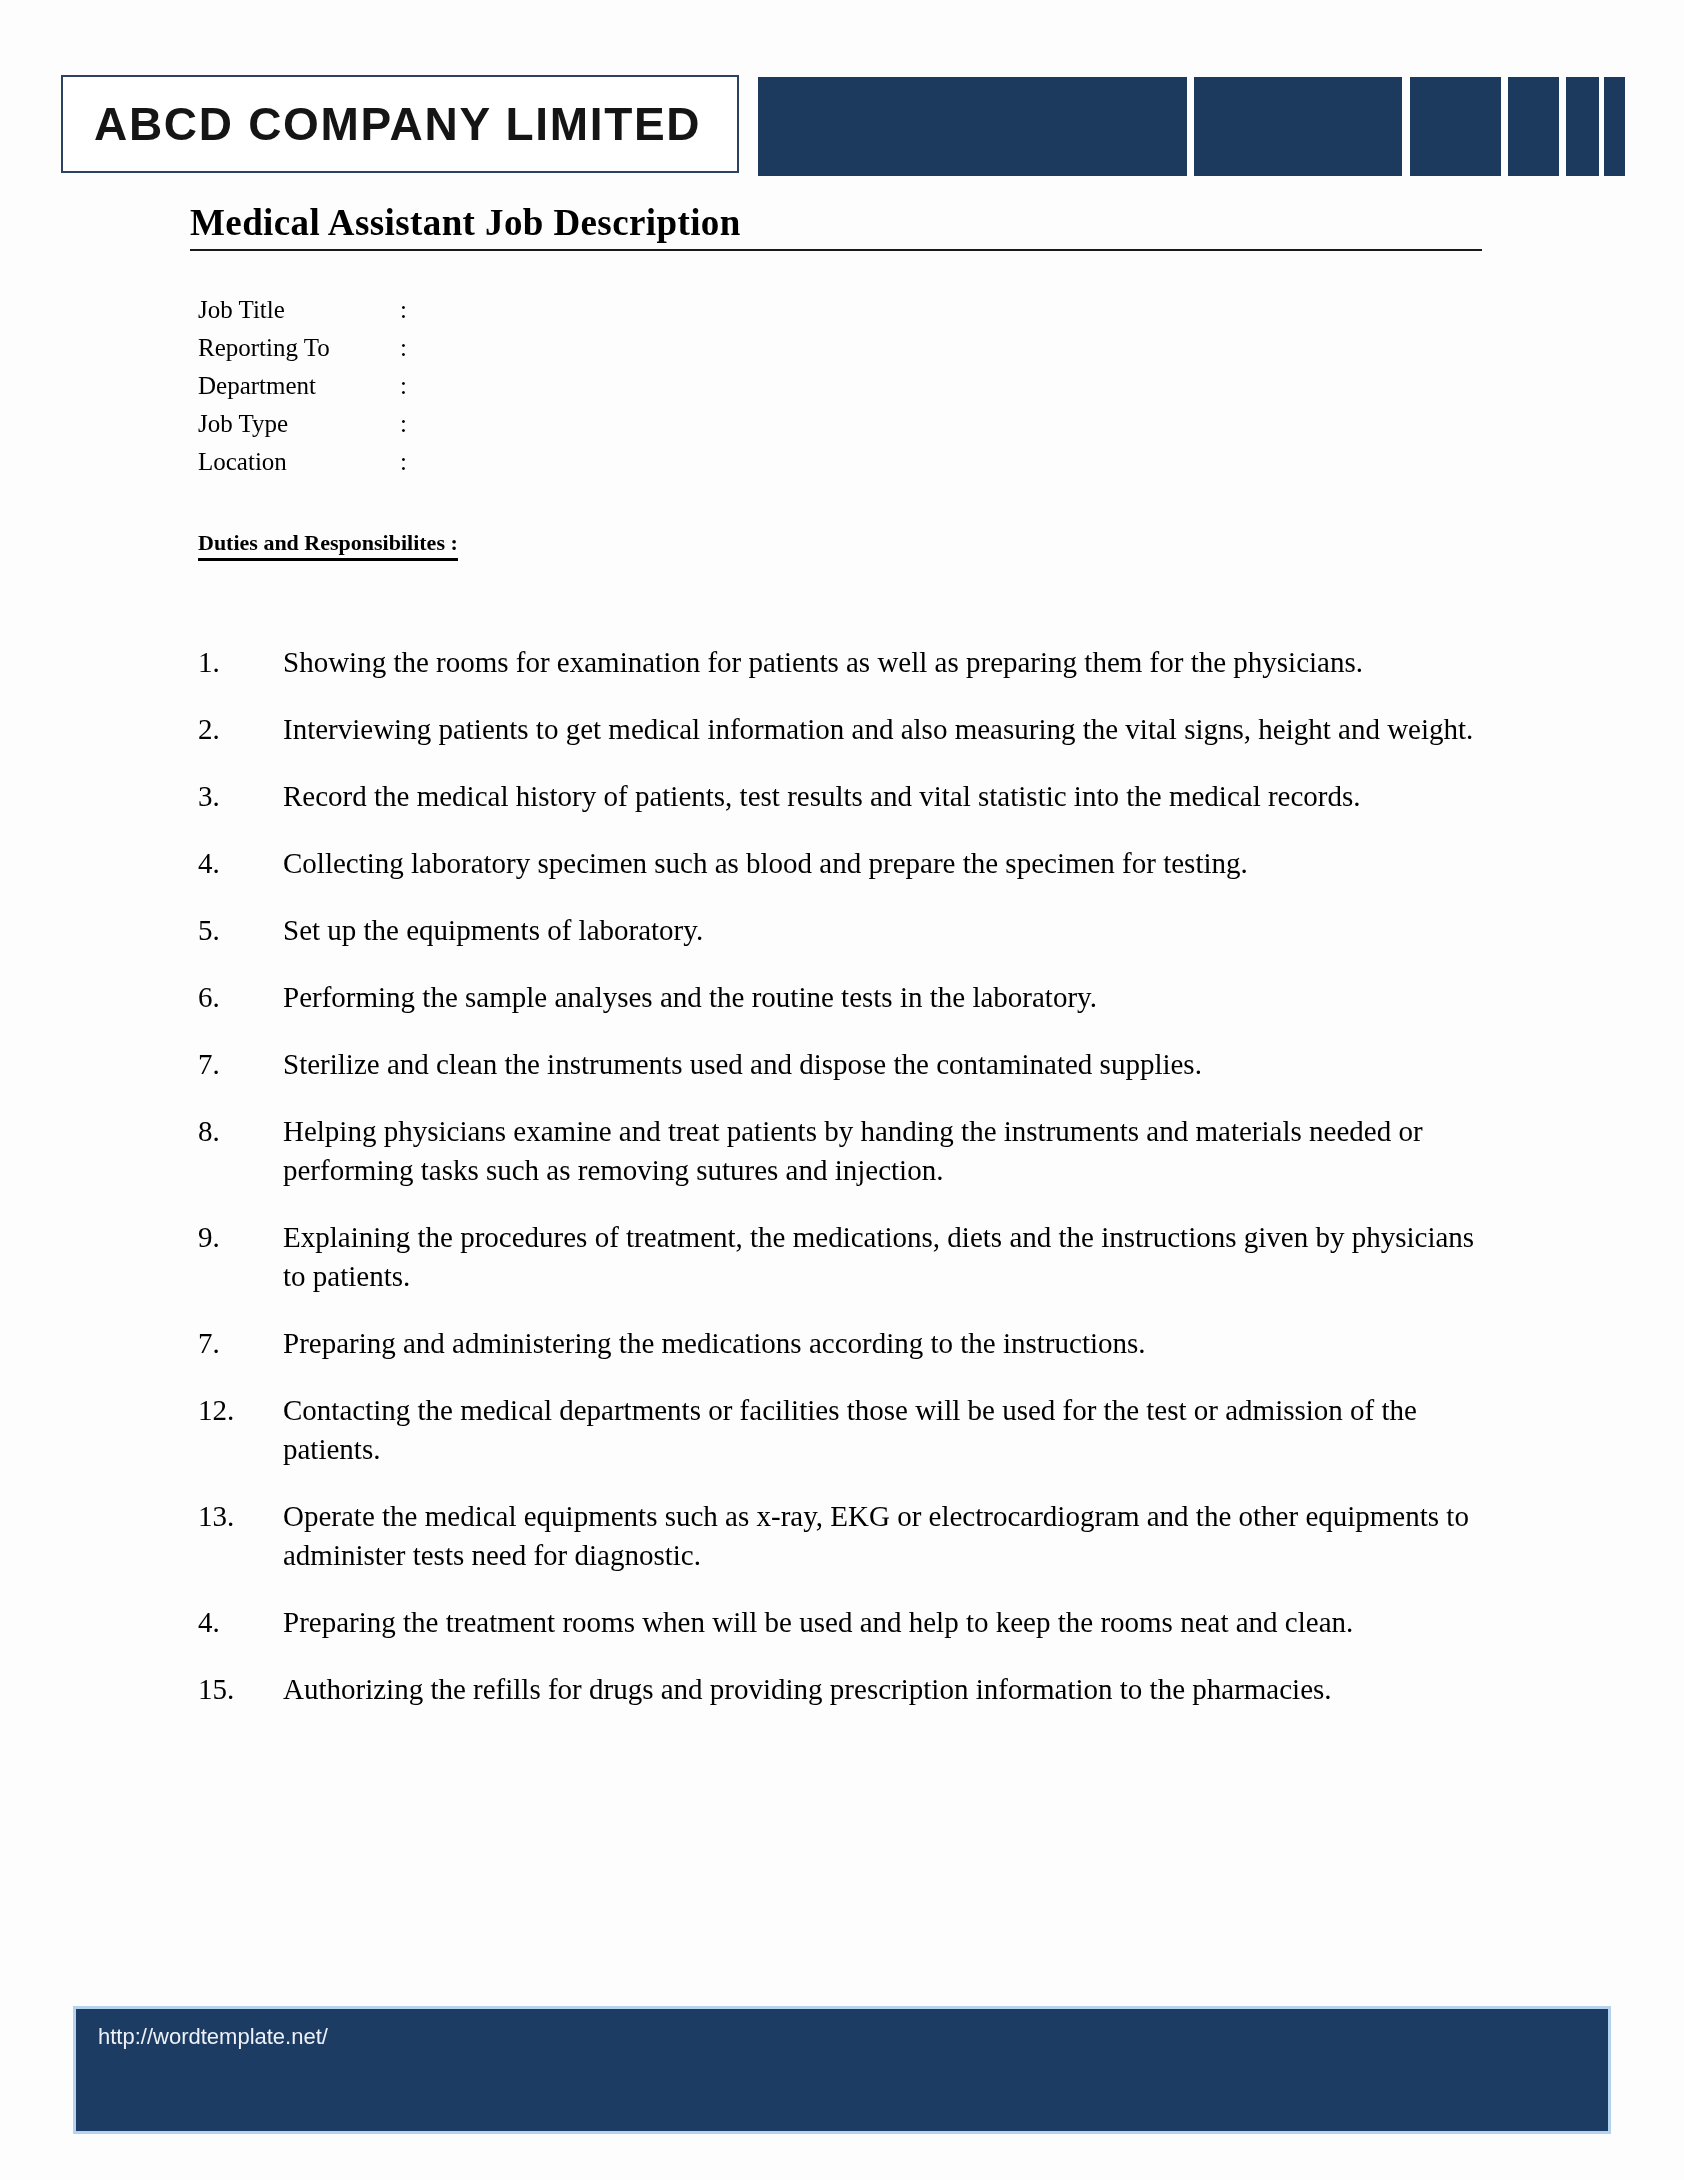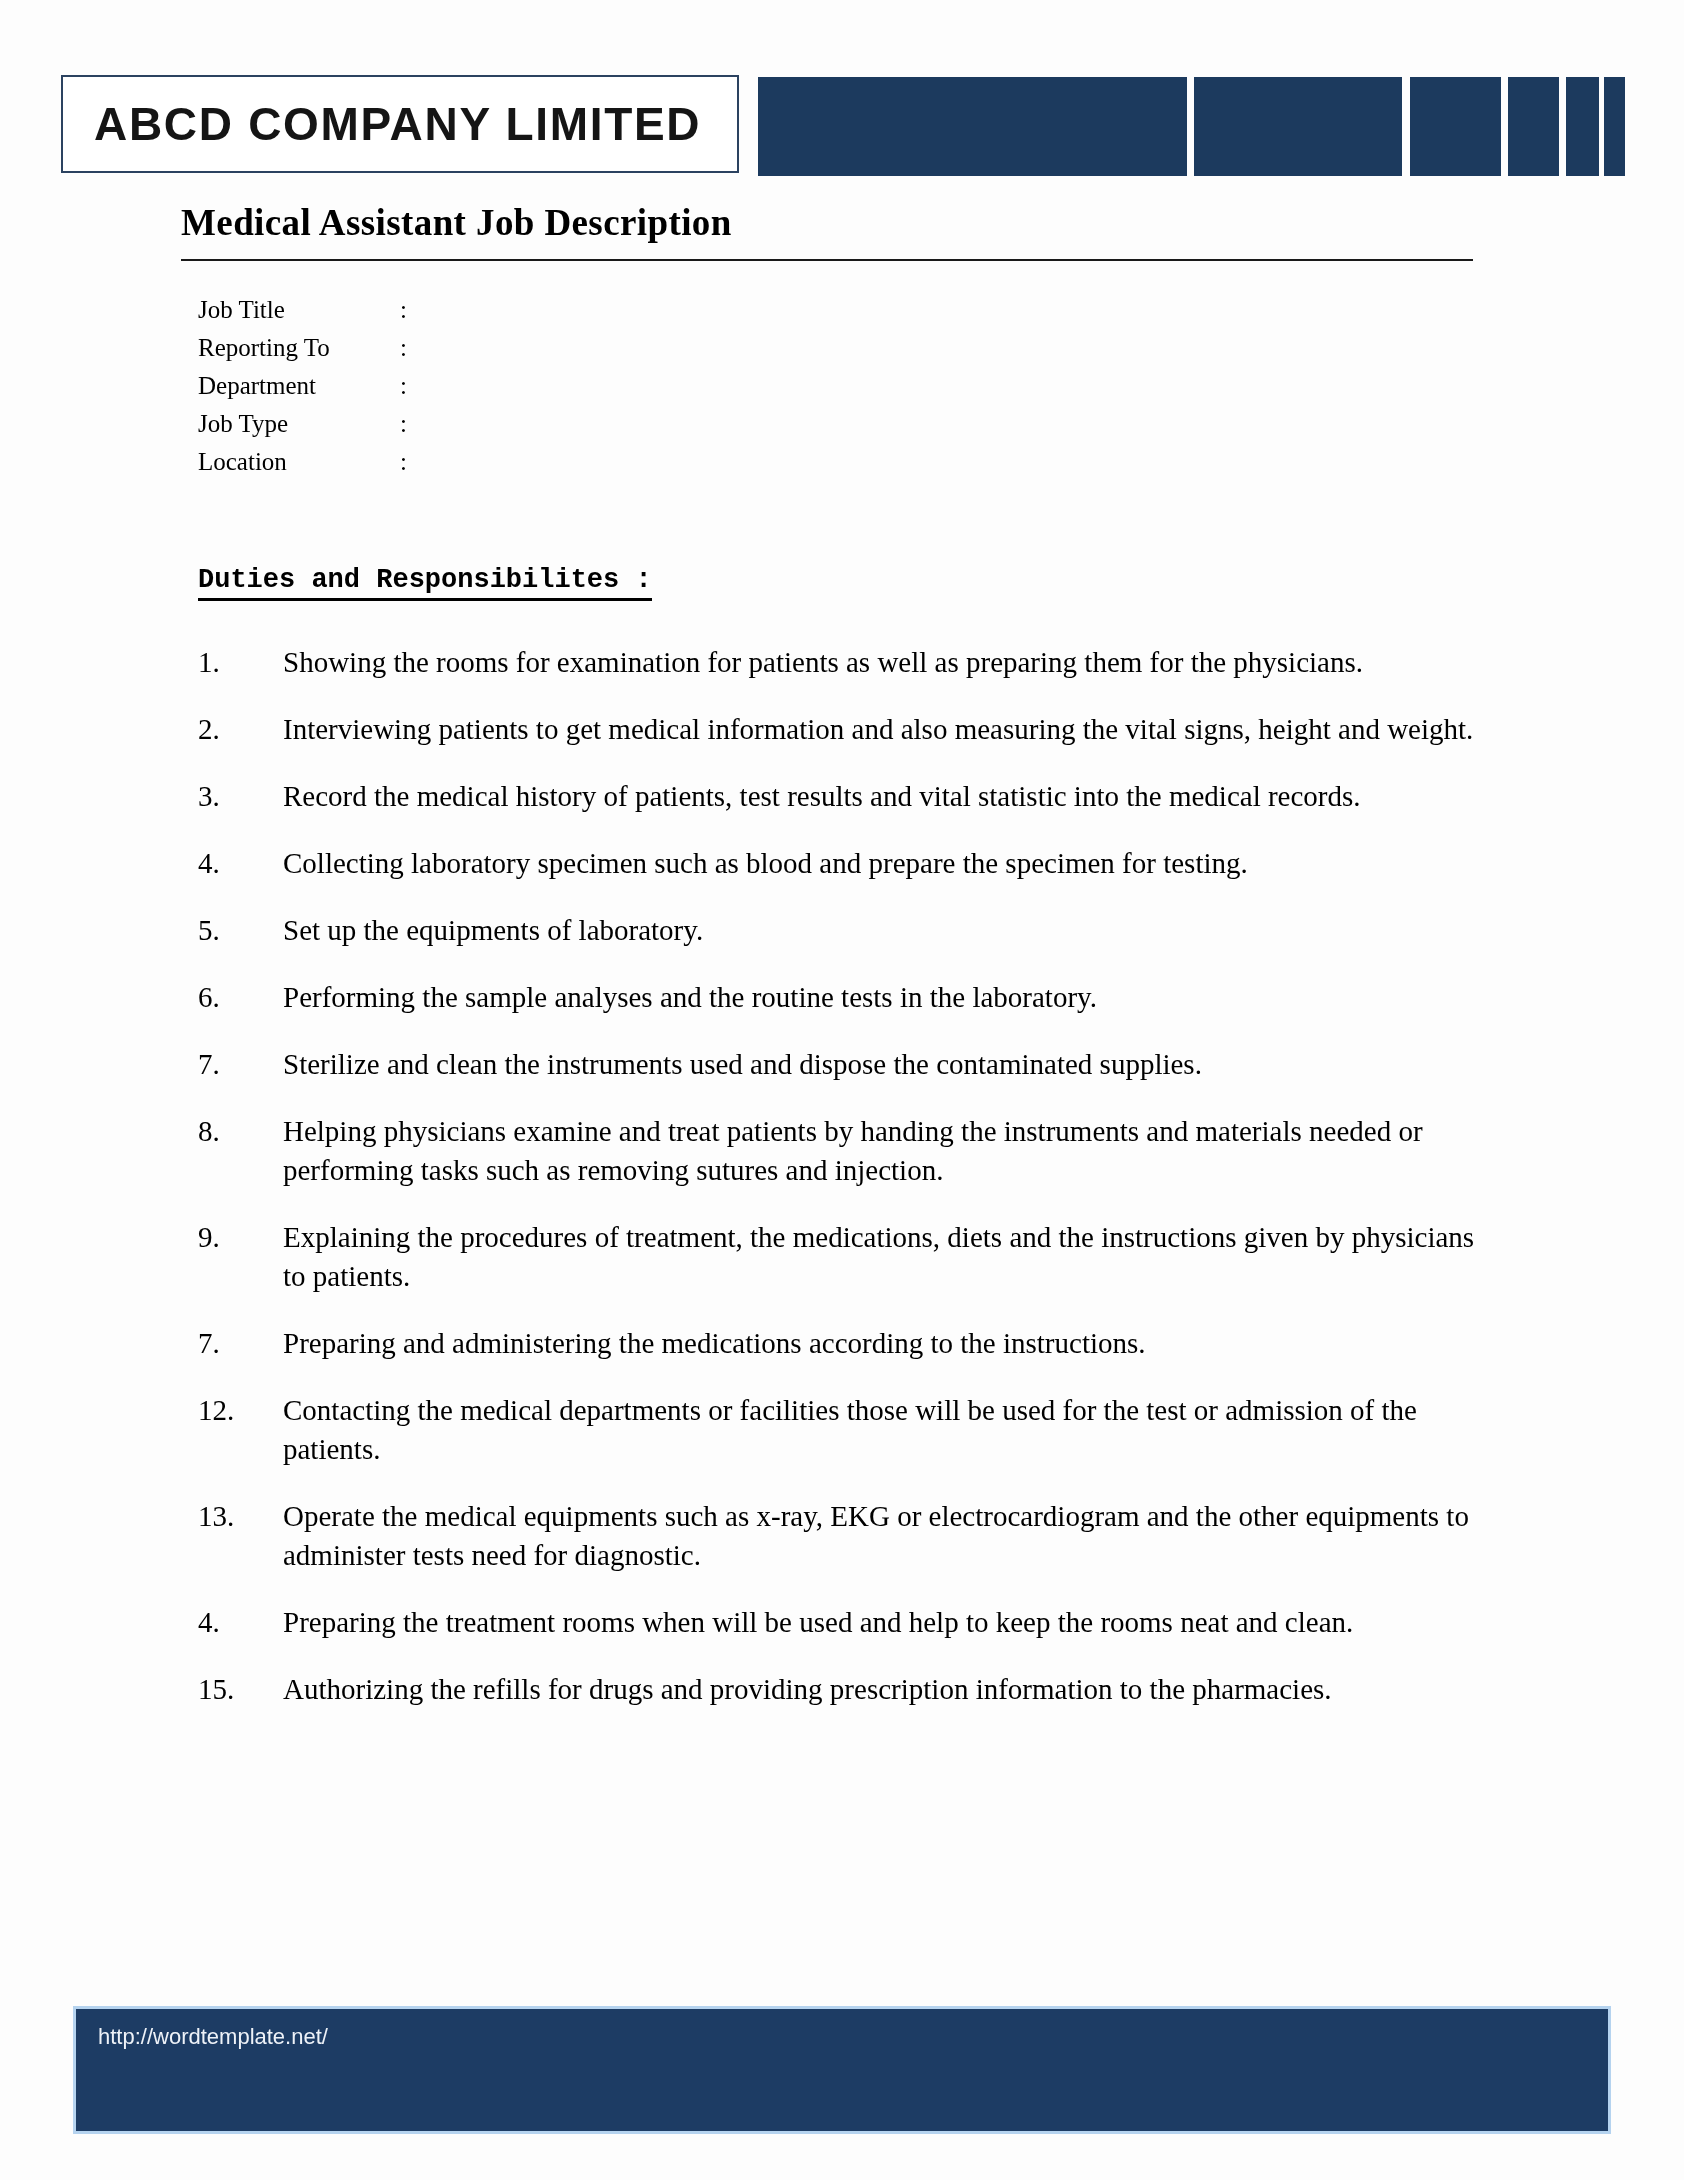--- a/index.html
+++ b/index.html
@@ -37,44 +37,44 @@
   }
   .hbar1{left:758px;width:429px;}
   .hbar2{left:1194px;width:208px;}
   .hbar3{left:1410px;width:91px;}
   .hbar4{left:1508px;width:51px;}
   .hbar5{left:1566px;width:33px;}
   .hbar6{left:1604px;width:21px;}
 
   
   .doc-title{
-    position:absolute;left:181px;top:201px;
+    position:absolute;left:190px;top:201px;
     width:1292px;
     box-sizing:border-box;
     font-size:37px;font-weight:bold;
     letter-spacing:0.4px;
     border-bottom:2.6px solid #1a1a1a;
-    padding-bottom:15px;
+    padding-bottom:5px;
   }
 
   
   .fields{
     position:absolute;left:198px;top:291px;
     width:1022px;
     font-size:25px;line-height:38px;
   }
   .frow{display:flex;}
   .flabel{flex:0 0 202px;}
   .fcolon{flex:0 0 25.6px;}
   .fvalue{flex:1;padding-left:5.1px;}
 
   
   .duties-heading{
-    position:absolute;left:198px;top:565px;
-    font-size:27px;font-weight:bold;font-family:Liberation Mono, monospace;
+    position:absolute;left:198px;top:530px;
+    font-size:22px;font-weight:bold;
   }
   .duties-heading .u{
     border-bottom:3.4px solid #000;
     padding-bottom:2.6px;
   }
 
   
   .duty-list{
     position:absolute;left:198px;top:643px;
     width:1303px;

